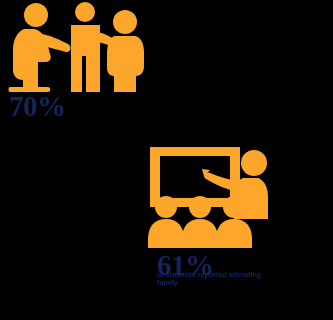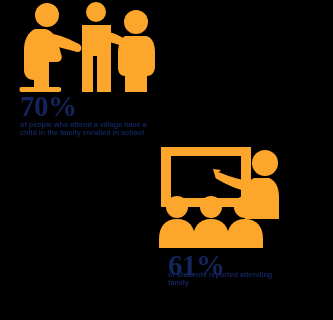--- a/index.html
+++ b/index.html
@@ -12,21 +12,20 @@
     width: 333px;
     height: 320px;
     background: #000000;
     overflow: hidden;
     font-family: "Liberation Serif", serif;
   }
 
   
   .stat-block {
     position: absolute;
-    margin-left: 11px;
   }
   .stat-icon {
     position: absolute;
     display: block;
   }
   .stat-value {
     font-family: "Liberation Serif", serif;
     font-weight: bold;
     color: #14245C;
     letter-spacing: -0.5px;
@@ -158,21 +157,20 @@
                  L 128 74
                  C 133 74, 136 70, 136 64
                  L 136 50
                  C 136 40, 132 35, 127 34
                  Z"></path>
       </g>
     </svg>
 
     <div class="stat-value" id="value-70">70%</div>
 
-    <div class="stat-caption" id="caption-70">of people who attend a village have a child in the family enrolled in school</div>
   </div>
 
   <div class="stat-block" id="block-classroom">
 
     <svg class="stat-icon" id="icon-classroom" viewBox="0 0 126 105">
       <g fill="#FCA72B">
 
         <path d="M2 2
                  L 92 2
                  L 92 62

